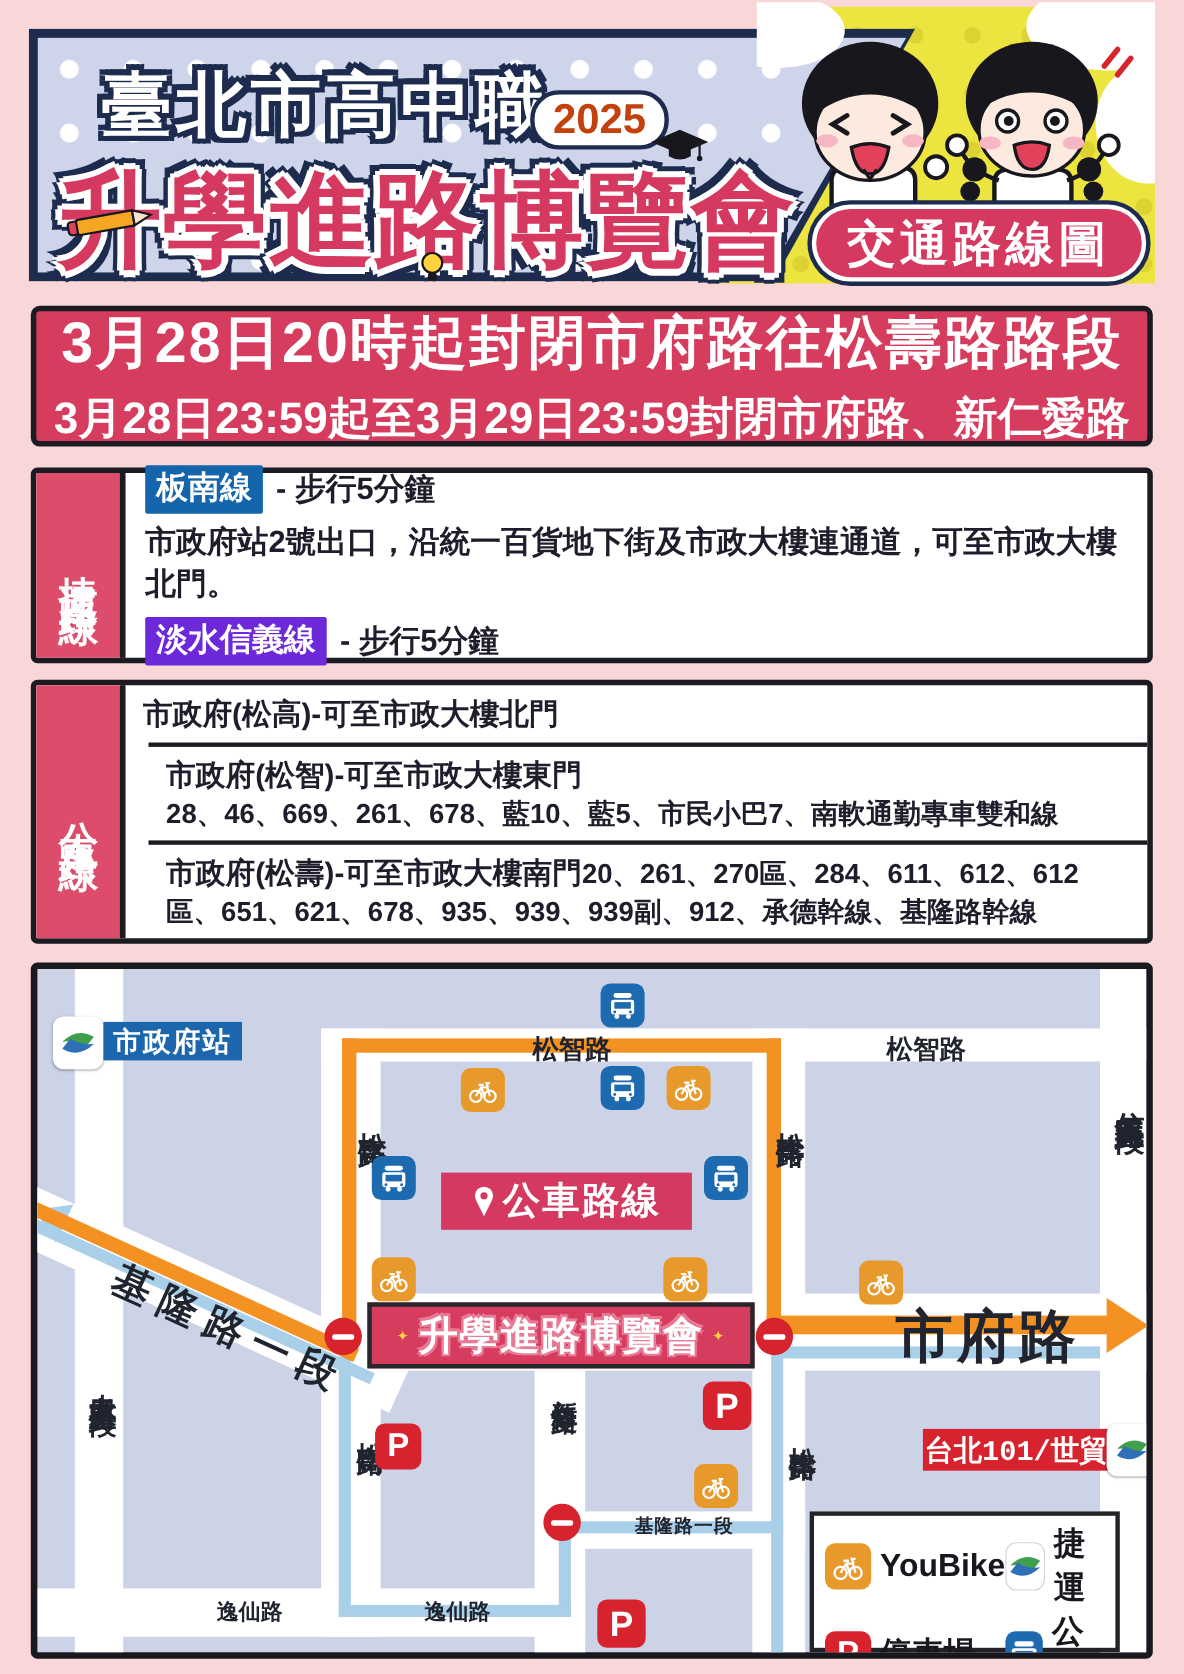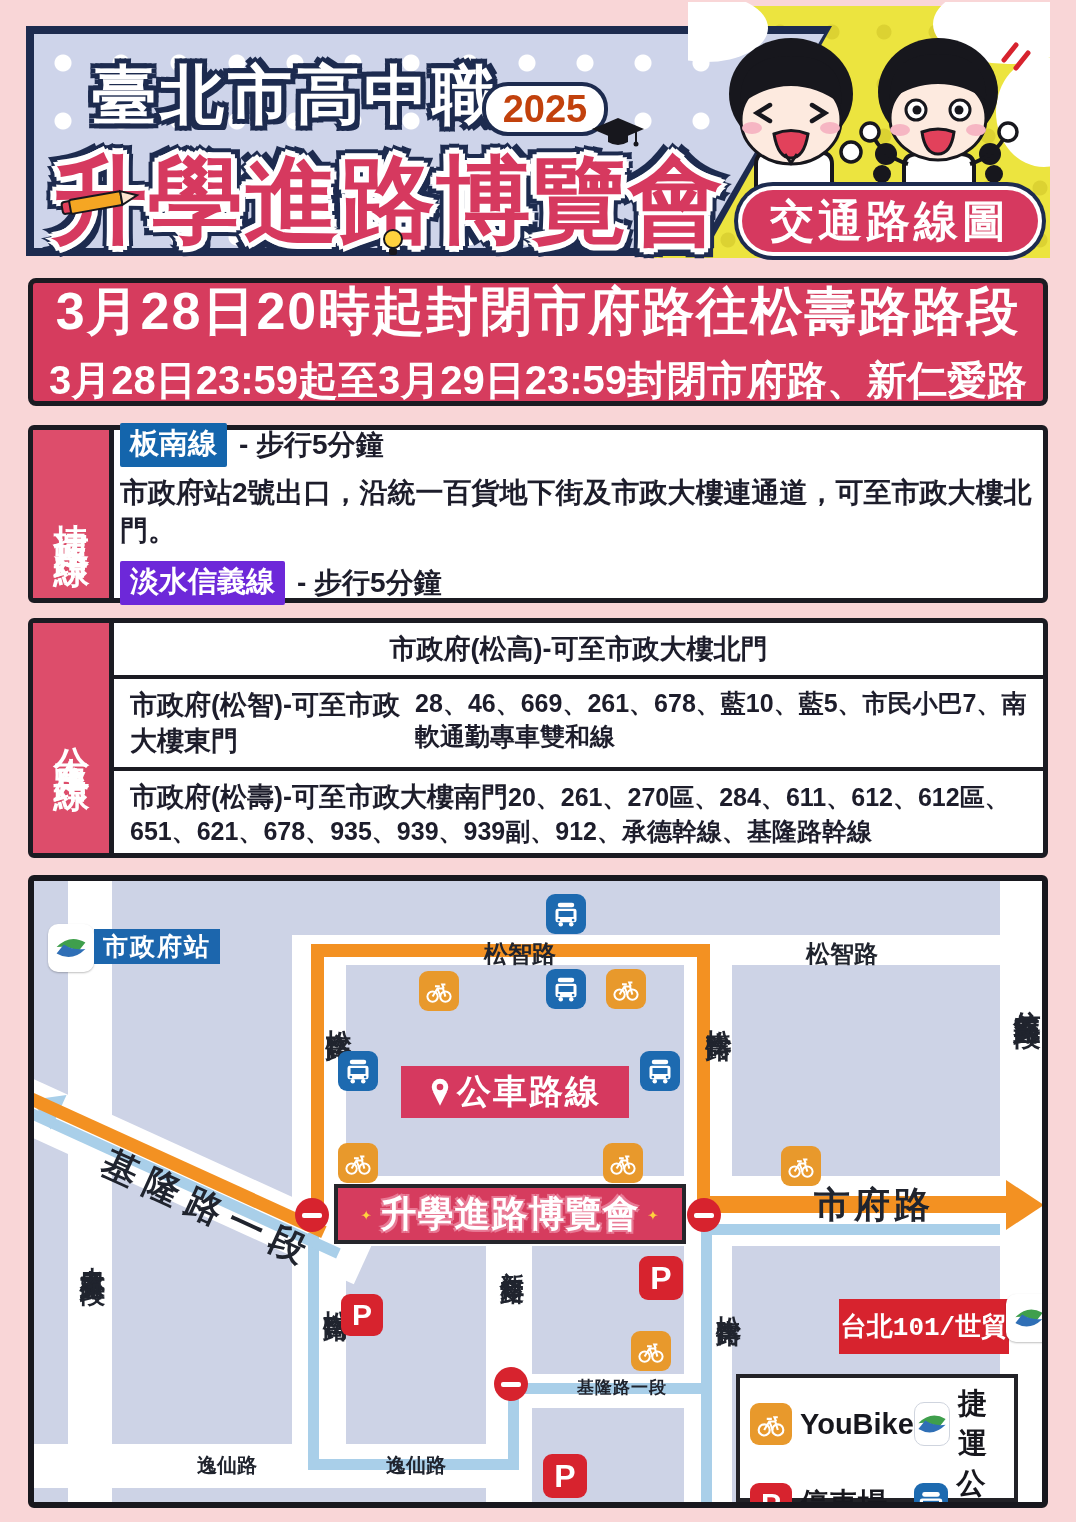--- a/index.html
+++ b/index.html
@@ -71,33 +71,33 @@
     box-sizing:border-box;background:#ffffff;border:5px solid #1b1b22;border-radius:6px;
     display:flex;
   }
   .side-label{
     width:76px;background:#dd4d6b;border-right:5px solid #1b1b22;
     display:flex;align-items:center;justify-content:center;
     writing-mode:vertical-rl;text-orientation:upright;
     color:#ffffff;font-size:36px;font-weight:900;letter-spacing:10px;
   }
   .mrt-box{left:28px;top:425px;width:1020px;height:178px;}
-  .mrt-content{flex:1;padding:10px 6px;display:flex;flex-direction:column;justify-content:center;}
+  .mrt-content{flex:1;padding:10px 18px;display:flex;flex-direction:column;justify-content:center;}
   .mrt-line-row{display:flex;align-items:center;margin:3px 0;}
   .line-badge{
     color:#fff;font-size:29px;font-weight:900;padding:1px 10px 3px 10px;border-radius:2px;
   }
   .badge-blue{background:#1465ac;}
   .badge-red{background:#6d28d9;}
   .walk{font-size:28px;font-weight:900;color:#1d1d2b;margin-left:12px;}
   .mrt-desc{font-size:28px;font-weight:800;color:#1d1d2b;margin:4px 0 8px 0;letter-spacing:0px;}
   .bus-box{left:28px;top:618px;width:1020px;height:240px;}
   .bus-content{flex:1;display:flex;flex-direction:column;}
-  .bus-row{flex:1;padding:8px 16px;display:flex;justify-content:center;}
-  .bus-row + .bus-row{border-top:4px solid #1b1b22;}
+  .bus-row{flex:1;padding:8px 16px;display:flex;flex-direction:column;justify-content:center;}
+  .bus-row + .bus-row{border-top:4px solid #1b1b22;margin-left:21px;}
   .bus-title{font-size:27px;font-weight:900;color:#1d1d2b;}
   .bus-routes{font-size:25px;font-weight:800;color:#1d1d2b;letter-spacing:0;}
   
   .map{
     left:28px;top:875px;width:1020px;height:633px;box-sizing:border-box;
     background:#cdd3e6;border:6px solid #18181e;border-radius:6px;overflow:hidden;
   }
   .map .road{position:absolute;background:#ffffff;}
   .map .oline{position:absolute;background:#f39122;z-index:3;}
   .map .bline{position:absolute;background:#a9cfe9;z-index:2;}
@@ -289,21 +289,21 @@
 
   <div class="hlabel" style="left:450px;top:57px;font-size:24px;">松智路</div>
   <div class="hlabel" style="left:772px;top:57px;font-size:24px;">松智路</div>
   <div class="vlabel" style="left:975px;top:108px;font-size:27px;">信義路五段</div>
   <div class="vlabel" style="left:43px;top:365px;font-size:25px;">忠孝東路五段</div>
   <div class="vlabel" style="left:288px;top:128px;font-size:26px;">松高路</div>
   <div class="vlabel" style="left:668px;top:128px;font-size:26px;">松壽路</div>
   <div class="vlabel" style="left:286px;top:410px;font-size:25px;">松高路</div>
   <div class="vlabel" style="left:679px;top:415px;font-size:25px;">松壽路</div>
   <div class="vlabel" style="left:462px;top:372px;font-size:24px;">新仁愛路</div>
-  <div class="hlabel" style="left:780px;top:300px;font-size:36px;letter-spacing:4px;">市府路</div>
+  <div class="hlabel" style="left:780px;top:300px;font-size:52px;letter-spacing:4px;">市府路</div>
   <div class="hlabel" style="left:80px;top:258px;font-size:36px;letter-spacing:10px;transform:rotate(24.5deg);transform-origin:left top;">基隆路一段</div>
   <div class="hlabel" style="left:543px;top:495px;font-size:17px;letter-spacing:1px;">基隆路一段</div>
   <div class="hlabel" style="left:163px;top:571px;font-size:20px;">逸仙路</div>
   <div class="hlabel" style="left:352px;top:571px;font-size:20px;">逸仙路</div>
 
   <div class="map-badge" style="left:367px;top:185px;width:228px;height:52px;font-size:34px;letter-spacing:2px;gap:6px;">
     <span style="display:flex;">
       <svg width="22" height="30" viewBox="0 0 20 27">
         <circle cx="10" cy="9" r="7.5" fill="#ffffff"></circle>
         <path d="M3.5 13 L10 26 L16.5 13 z" fill="#ffffff"></path>
@@ -312,21 +312,21 @@
     </span>
     <span>公車路線</span>
   </div>
 
   <div class="map-badge" style="left:300px;top:303px;width:352px;height:60px;box-sizing:border-box;background:#d63c5e;border:4px solid #26262b;font-size:36px;letter-spacing:1px;gap:8px;">
     <span style="color:#ffd23e;font-size:18px;">✦</span>
     <span style="text-shadow:-2px -2px 0 #e87a95,2px -2px 0 #e87a95,-2px 2px 0 #e87a95,2px 2px 0 #e87a95;">升學進路博覽會</span>
     <span style="color:#ffd23e;font-size:18px;">✦</span>
   </div>
 
-  <div class="map-badge" style="left:805px;top:418px;width:170px;height:55px;background:#d7232e;font-size:26px;">台北101/世貿</div>
+  <div class="map-badge" style="left:805px;top:418px;width:170px;height:38px;background:#d7232e;font-size:26px;">台北101/世貿</div>
   <div class="icon-box mrt-logo-box" style="left:972px;top:413px;width:46px;height:48px;z-index:8;box-shadow:0 1px 2px rgba(0,0,0,0.25);">
     <svg width="34" height="34" viewBox="0 0 40 40">
       <path d="M4 19 q15 -15 32 -5 l-8 10 q-11 -7 -24 -5 z" fill="#3f9f4c"></path>
       <path d="M36 21 q-15 15 -32 5 l8 -10 q11 7 24 5 z" fill="#2f6fb6"></path>
     </svg>
   </div>
 
   <div class="icon-box" style="left:512px;top:13px;width:40px;height:40px;background:#1d6ab0;">
     <svg width="30" height="30" viewBox="0 0 40 40">
         <rect x="9" y="5" width="22" height="6" rx="3" fill="#fff"></rect>

